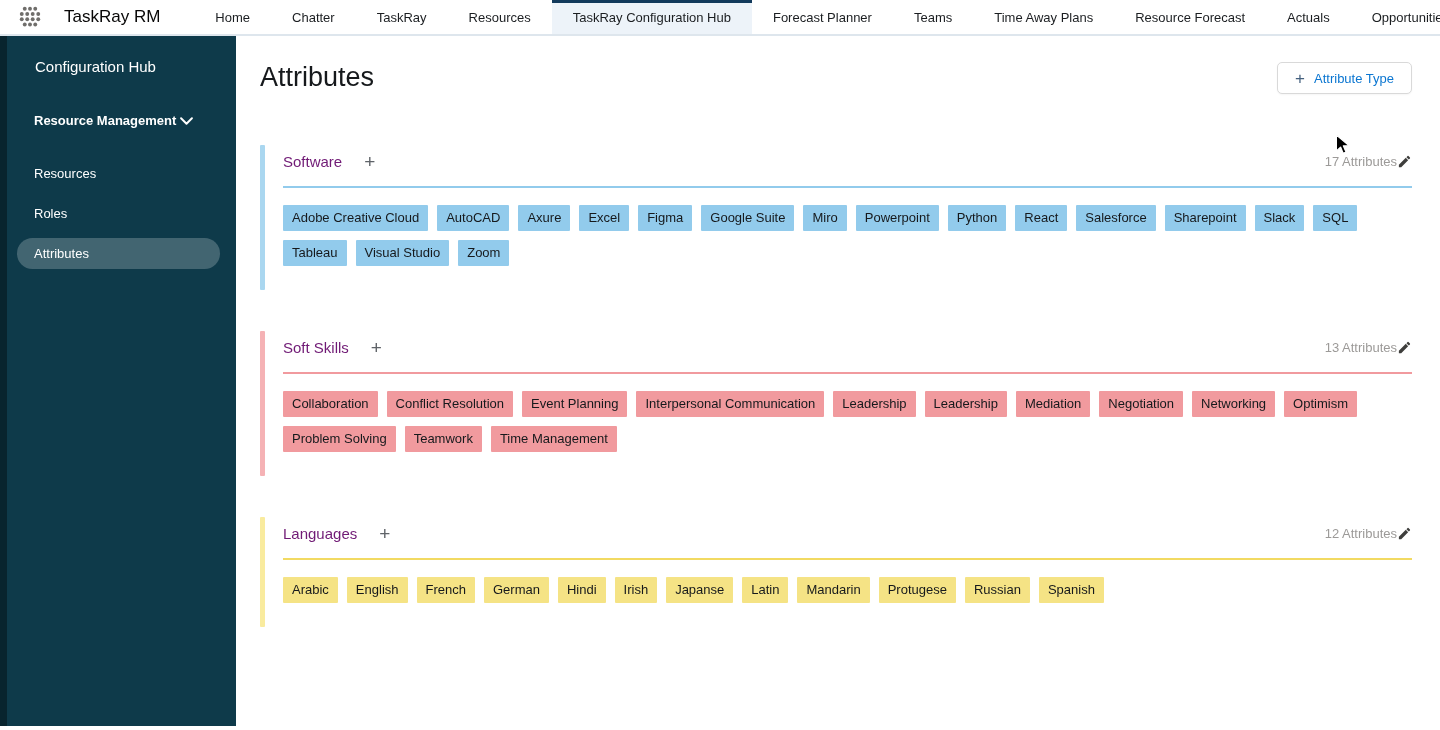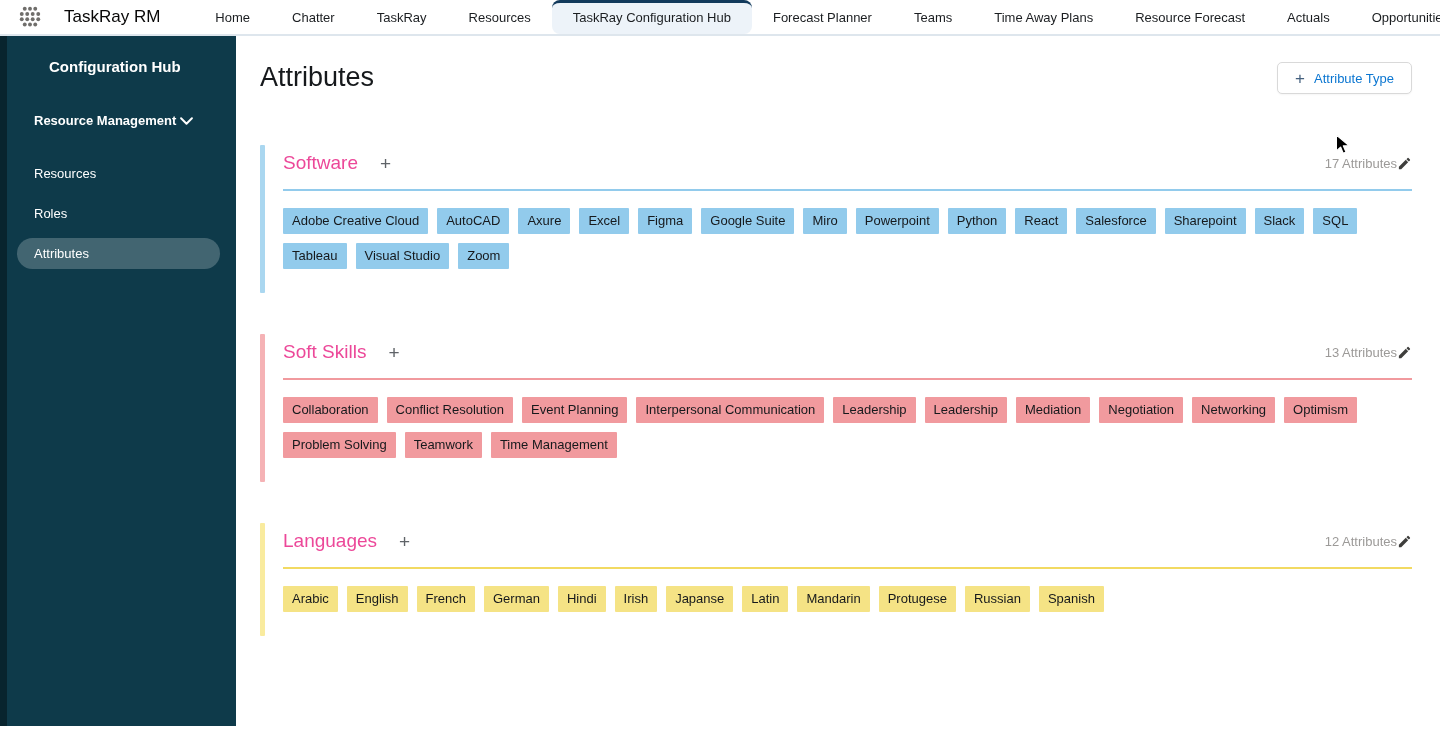--- a/index.html
+++ b/index.html
@@ -18,28 +18,28 @@
   }
   .waffle { width:24px; height:24px; margin-right:22px; flex:0 0 auto; cursor:pointer; }
   .waffle circle { fill:#706e6b; }
   .appname { font-size:17px; color:#080707; margin-right:34px; white-space:nowrap; }
   .tabs { display:flex; align-items:stretch; height:100%; }
   .tab {
     display:flex; align-items:center; gap:8px; padding:0 21px;
     font-size:13px; color:#1b1e21; cursor:pointer; white-space:nowrap;
     border-top:3px solid transparent; border-bottom:3px solid transparent;
   }
-  .tab.active { background:#edf3f9; border-top-color:#123a5c;border-radius:8px; }
+  .tab.active { background:#edf3f9; border-top-color:#123a5c; }
 
   
   .sidebar {
     position:absolute; top:36px; left:0; width:236px; height:690px;
     background:#0e3a4a; border-left:7px solid #08242e; color:#fff; padding-top:22px;
   }
-  .sb-title { font-size:15px; font-weight:700; margin:0 20px 38px 42px; }
+  .sb-title { font-size:15px; font-weight:400; margin:0 20px 38px 28px; }
   .sb-group {
     margin:0 27px 30px 27px; font-size:13px; font-weight:700;
     display:flex; align-items:center; gap:4px; cursor:pointer;
   }
   .sb-item { font-size:13px; padding:8px 27px; margin-bottom:9px; cursor:pointer; }
   .sb-item.selected {
     background:rgba(255,255,255,0.22); border-radius:16px;
     margin:0 16px 9px 10px; padding:8px 17px;
   }
 
@@ -58,21 +58,21 @@
   }
   .add-btn .plus { font-size:17px; font-weight:400; color:#44607e; line-height:1; }
 
   .attr-section { position:relative; padding:0 0 24px 23px; margin-bottom:48px; }
   .attr-section .bar {
     position:absolute; left:0; top:-7px; bottom:0; width:5px;
     background:var(--bar); border-radius:1px;
   }
   .sec-head { display:flex; justify-content:space-between; align-items:center; }
   .sec-left { display:flex; align-items:center; gap:22px; }
-  .sec-title { font-size:19px; font-weight:500; margin:0; color:#ec4899; }
+  .sec-title { font-size:15px; font-weight:500; margin:0; color:#701a75; }
   .sec-plus { font-size:19px; color:#5f6368; cursor:pointer; line-height:1; }
   .sec-right { display:flex; align-items:center; }
   .count { font-size:13px; color:#9c9a98; }
   .pencil { cursor:pointer; display:flex; align-items:center; }
   .rule { height:2px; background:var(--line); margin-top:15px; }
   .chips { display:flex; flex-wrap:wrap; gap:9px; margin-top:17px; }
   .chip {
     background:var(--chip); color:#16191c; font-size:13px;
     padding:5px 9px; border-radius:1px; line-height:16px; cursor:pointer; white-space:nowrap;
   }

